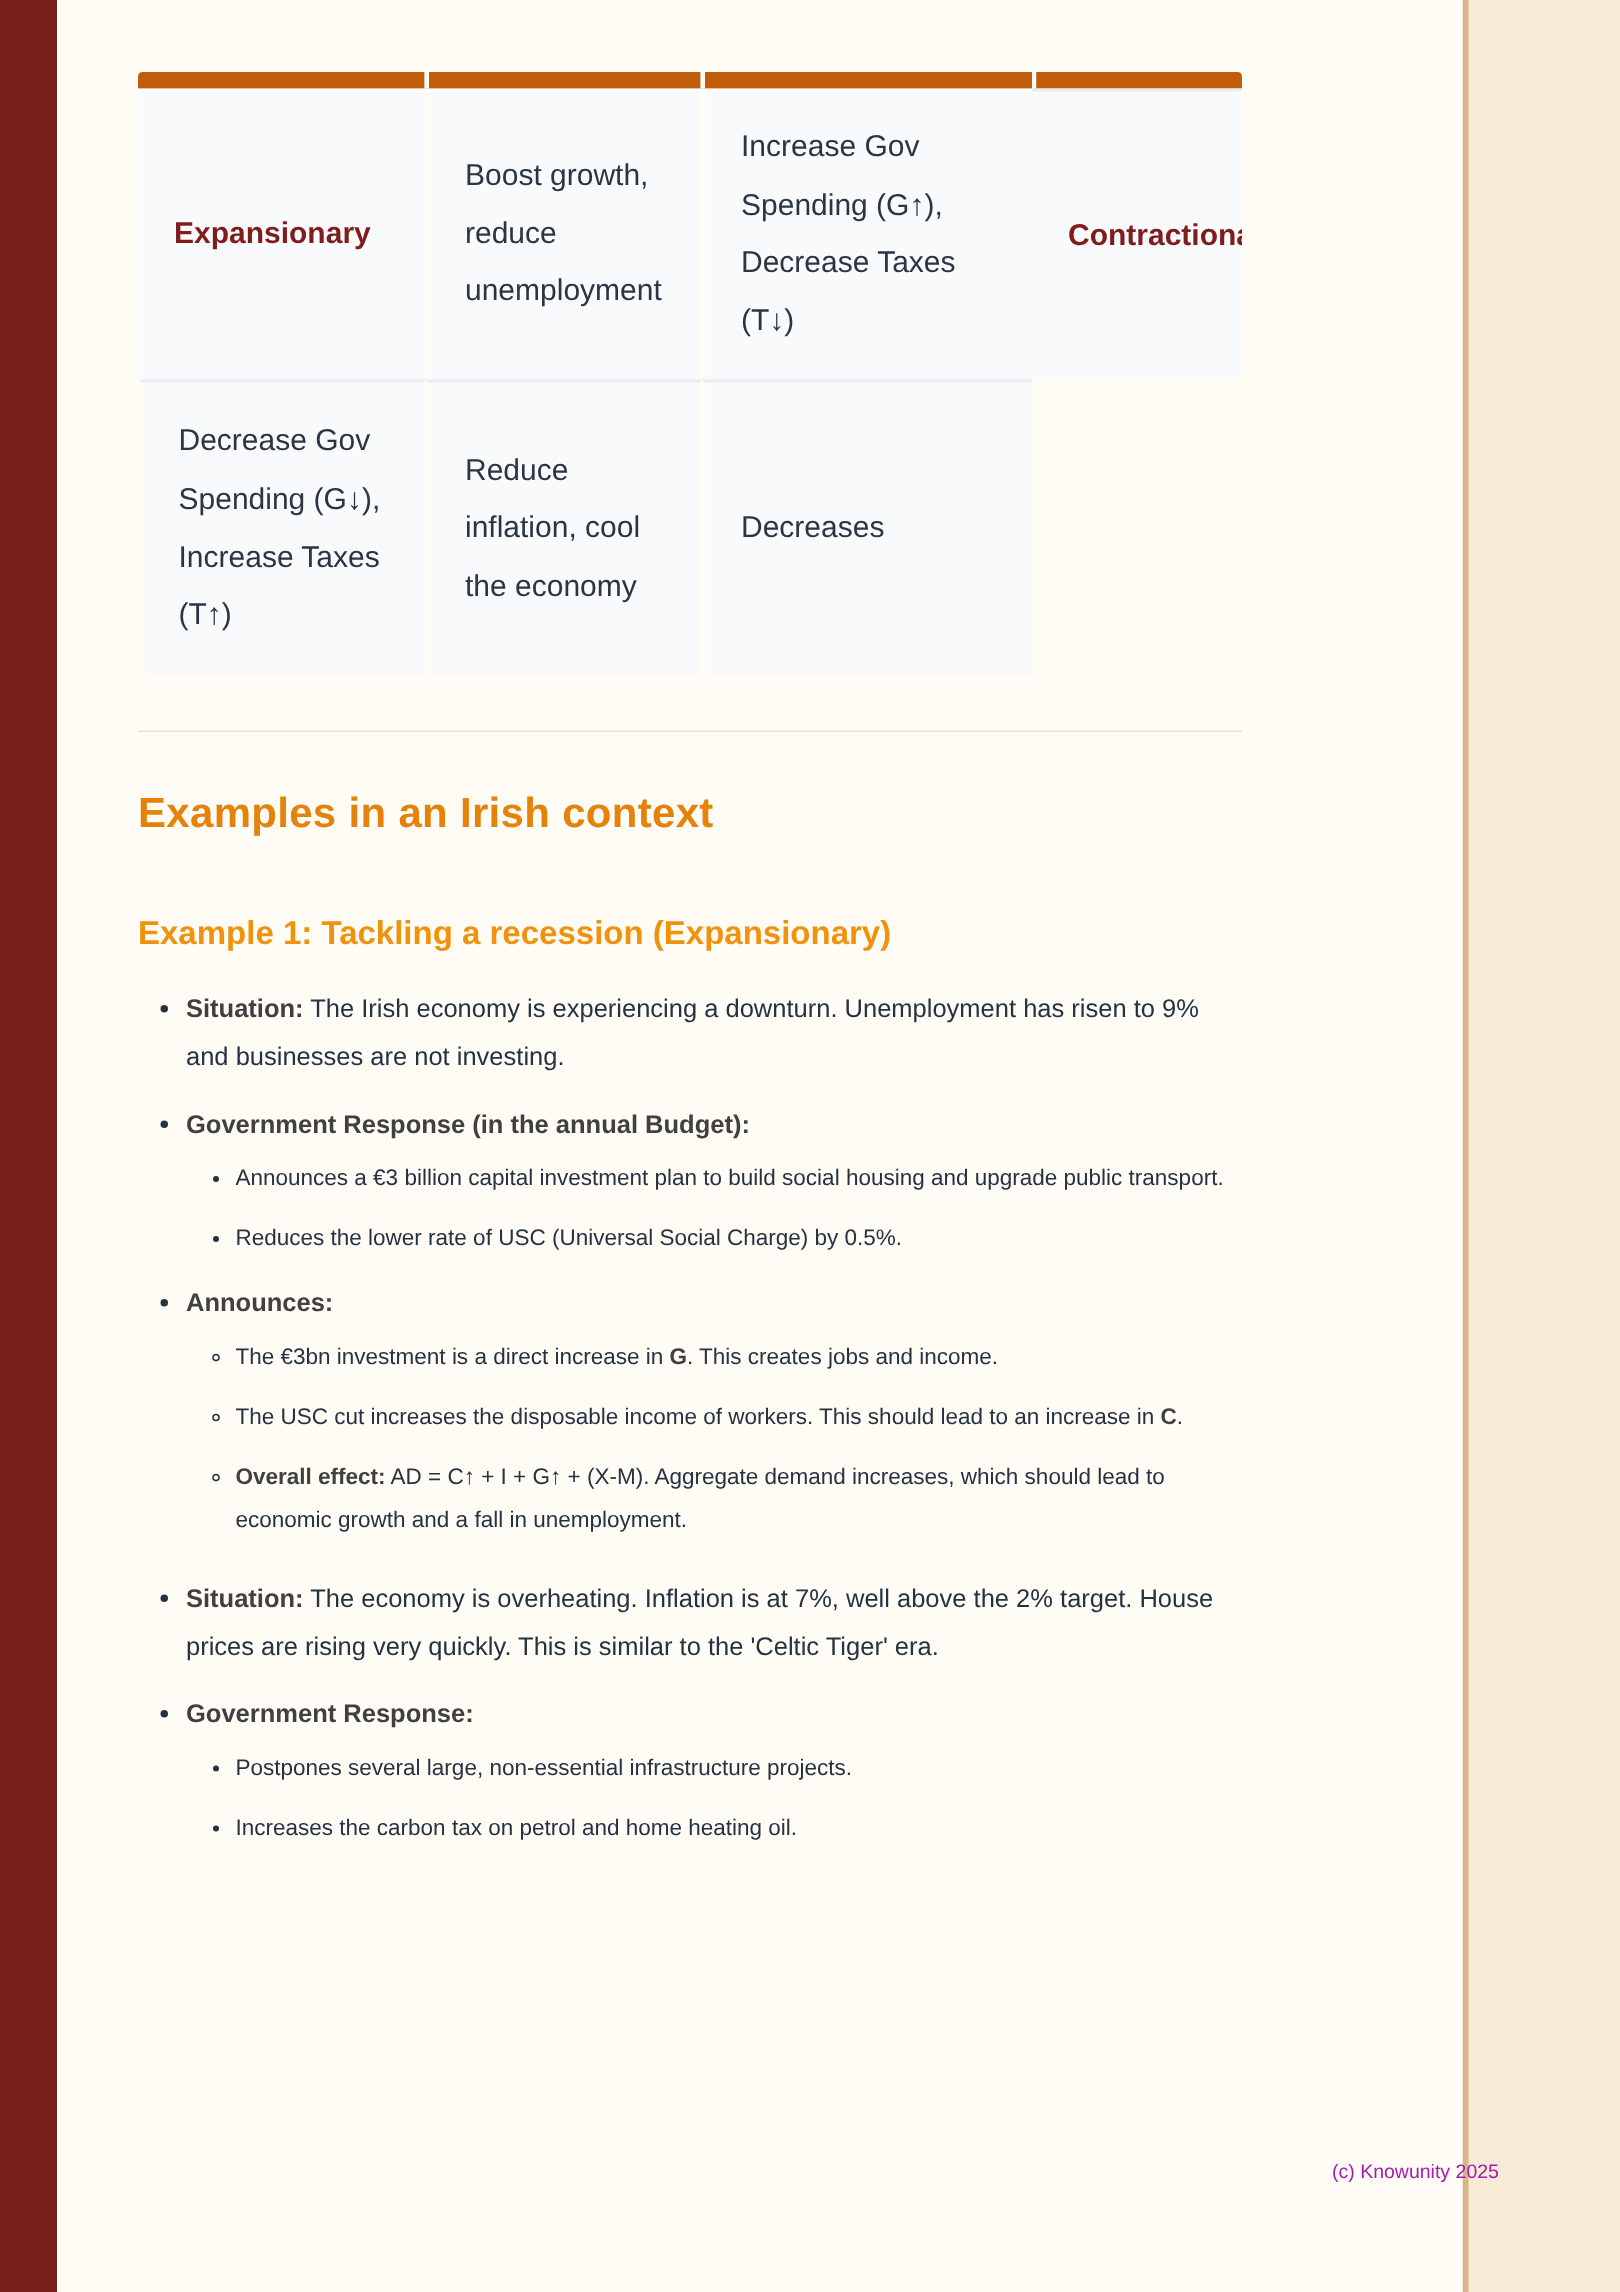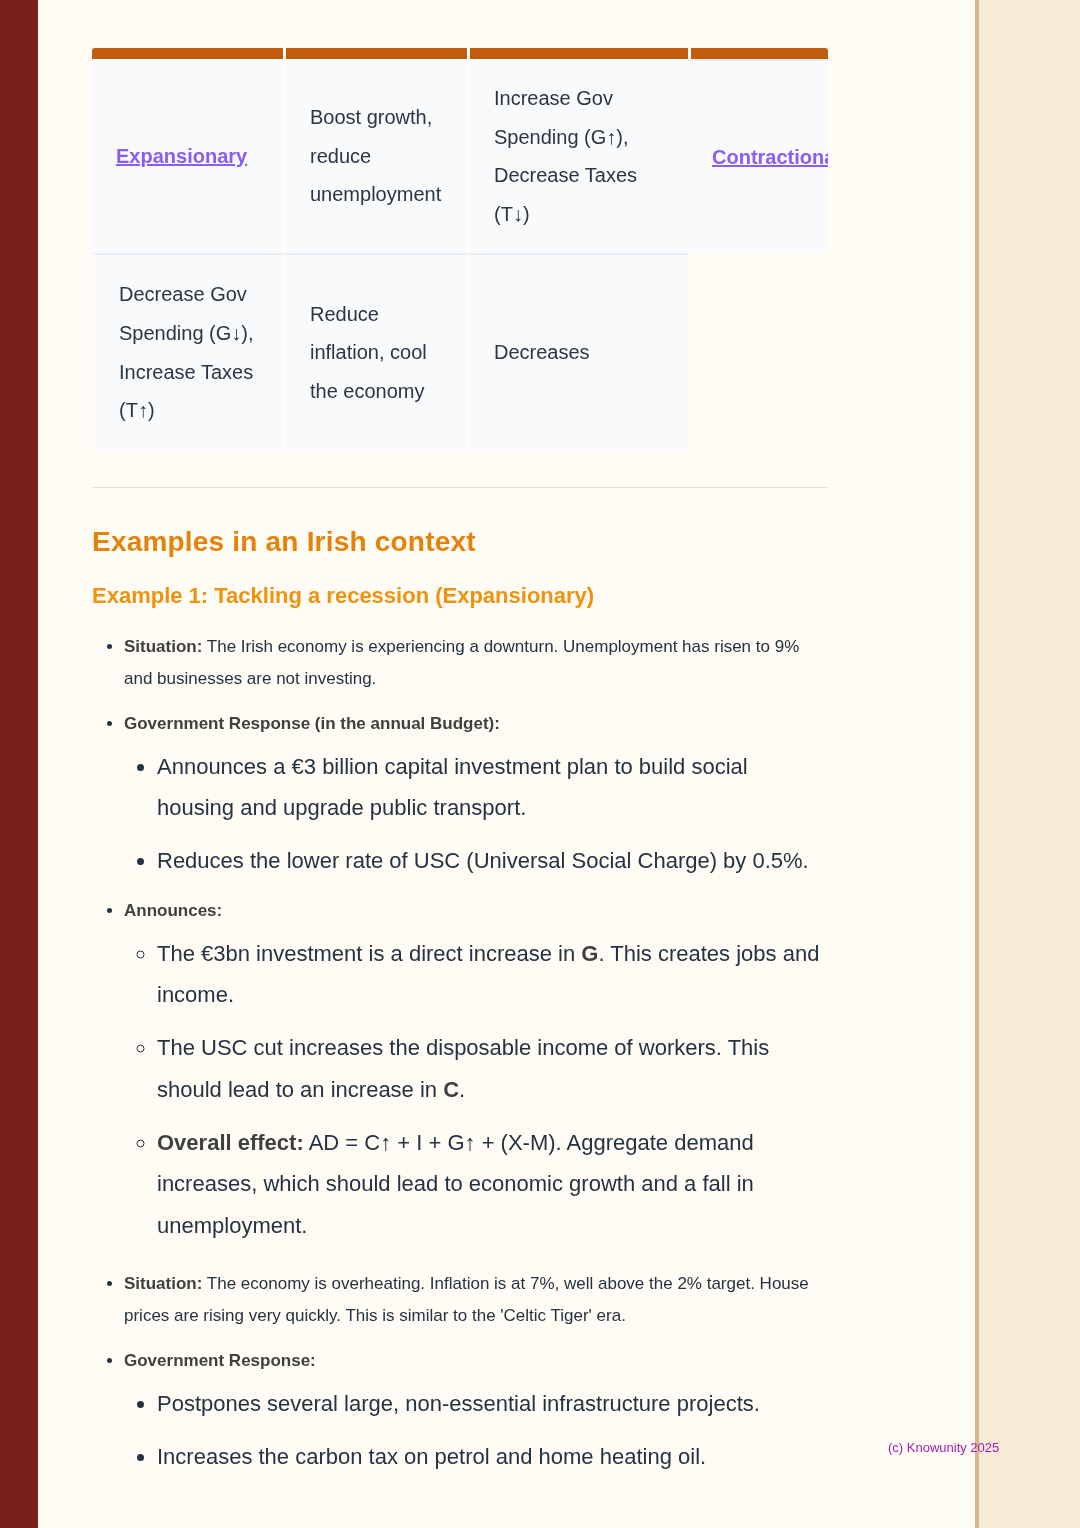--- a/index.html
+++ b/index.html
@@ -40,40 +40,40 @@
   }
   .cell {
     background: #F8FAFC;
     min-height: 168px;
     padding: 20px 24px;
     display: flex; align-items: center;
     font-size: 20px; line-height: 1.93; color: #2A3644;
   }
   .cell.cb { border-left: 3px solid #FFFCF5; }
   .cell.r2 { border-top: 2px solid #EAEDF0; min-height: 170px; }
-  .cell.rowhead { font-weight: 700; color: #8b5cf6; text-decoration: underline; }
+  .cell.rowhead { font-weight: 700; color: #7f1d1d; }
 
   
   hr.divider { border: none; border-top: 1px solid #E6E2D8; margin: 37px 0 0 0; }
   h2.section {
     margin-top: 38px;
     font-size: 28px; font-weight: 700; color: #E5820A; letter-spacing: 0.2px;
   }
   h3.example {
-    margin-top: 25px;
+    margin-top: 51px;
     font-size: 22px; font-weight: 700; color: #F0920D;
   }
 
   
   ul.lvl1 { margin-top: 22px; padding-left: 32px; list-style-type: disc; }
   ul.lvl1 > li { font-size: 17px; line-height: 1.88; margin-bottom: 13px; color: #253241; }
   ul.lvl2 { margin-top: 6px; padding-left: 33px; }
   ul.lvl2.solid { list-style-type: disc; }
   ul.lvl2.hollow { list-style-type: circle; }
-  ul.lvl2 > li { font-size: 22px; line-height: 1.88; margin-bottom: 12px; }
+  ul.lvl2 > li { font-size: 15px; line-height: 1.88; margin-bottom: 12px; }
   ul.lvl2 > li:last-child { margin-bottom: 0; }
   li strong { color: #404040; }
 
   
   .footer {
     position: absolute; left: 888px; top: 1440px;
     font-size: 13px; color: #a21caf;
   }
 </style>
 </head>

